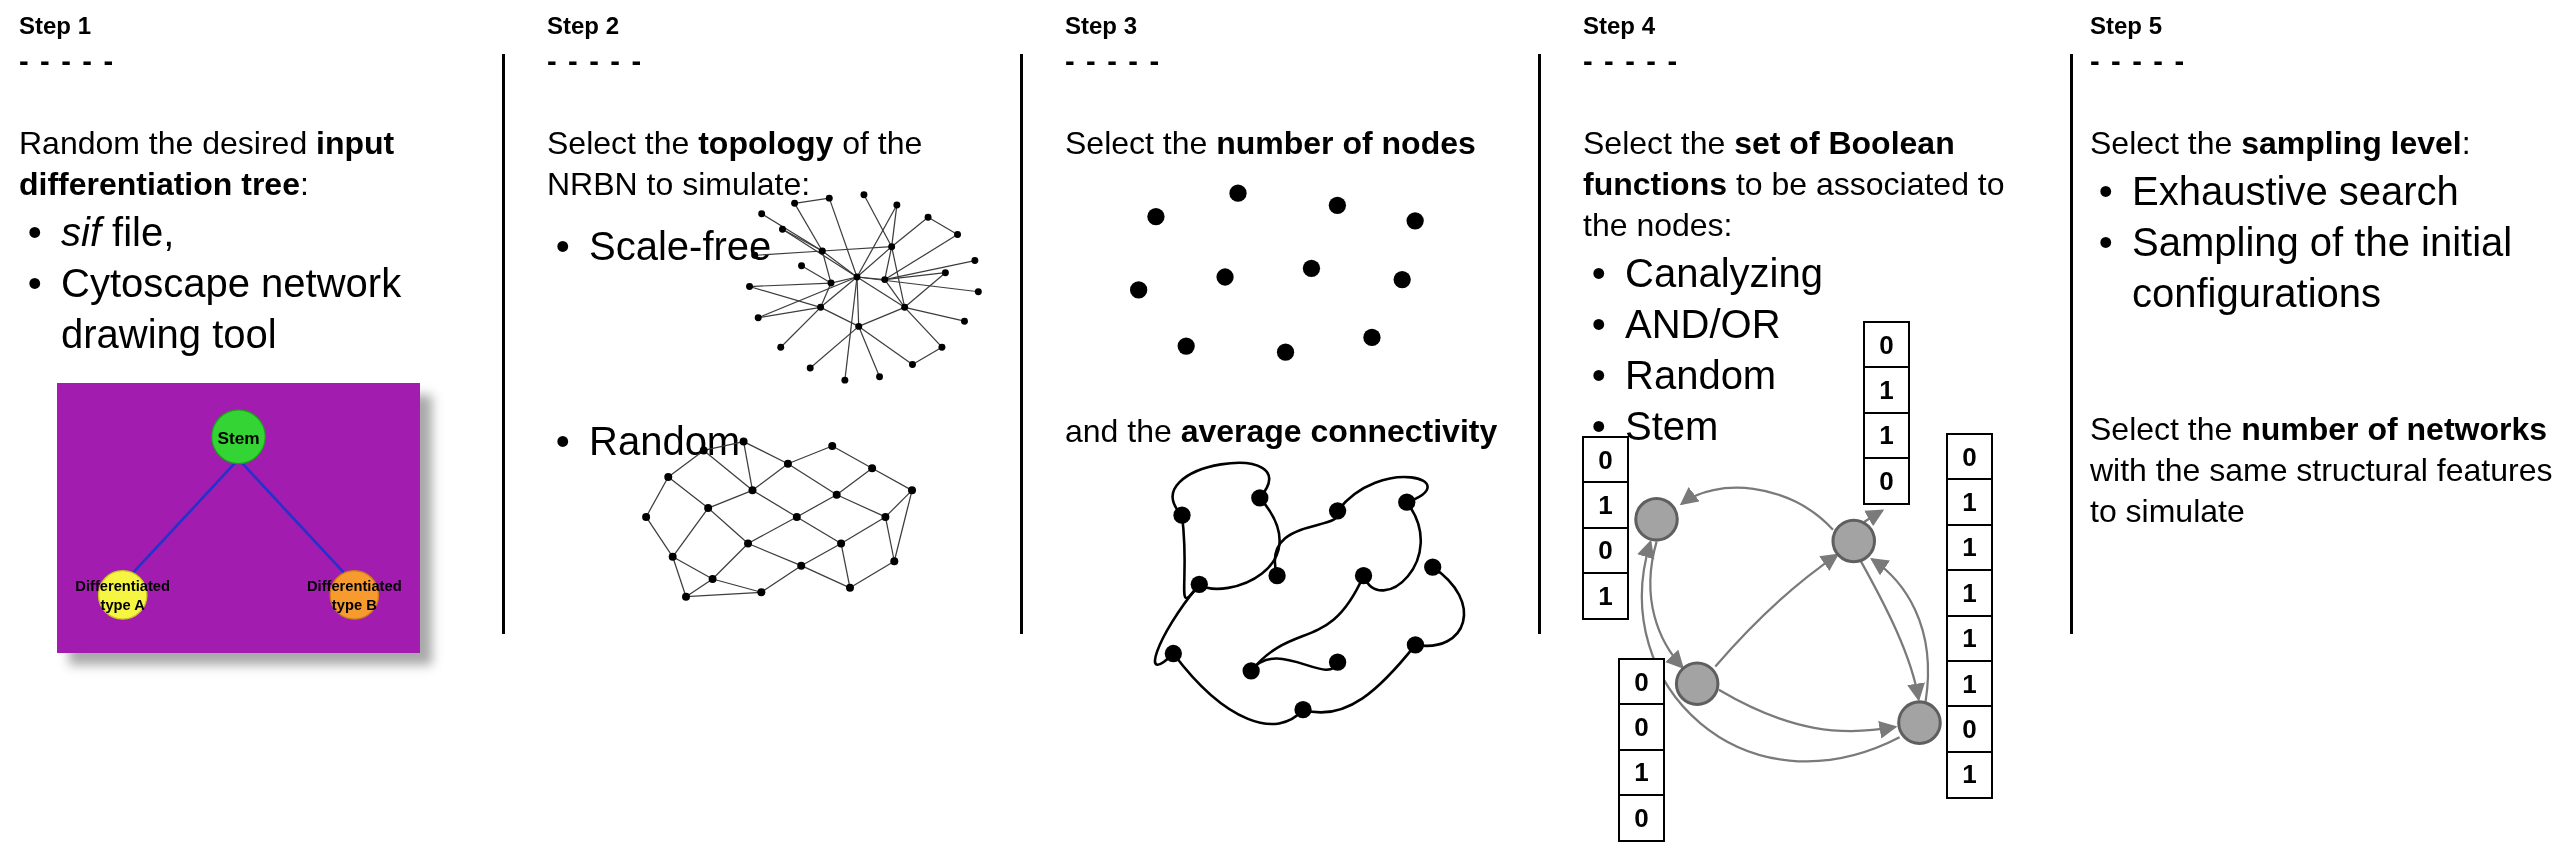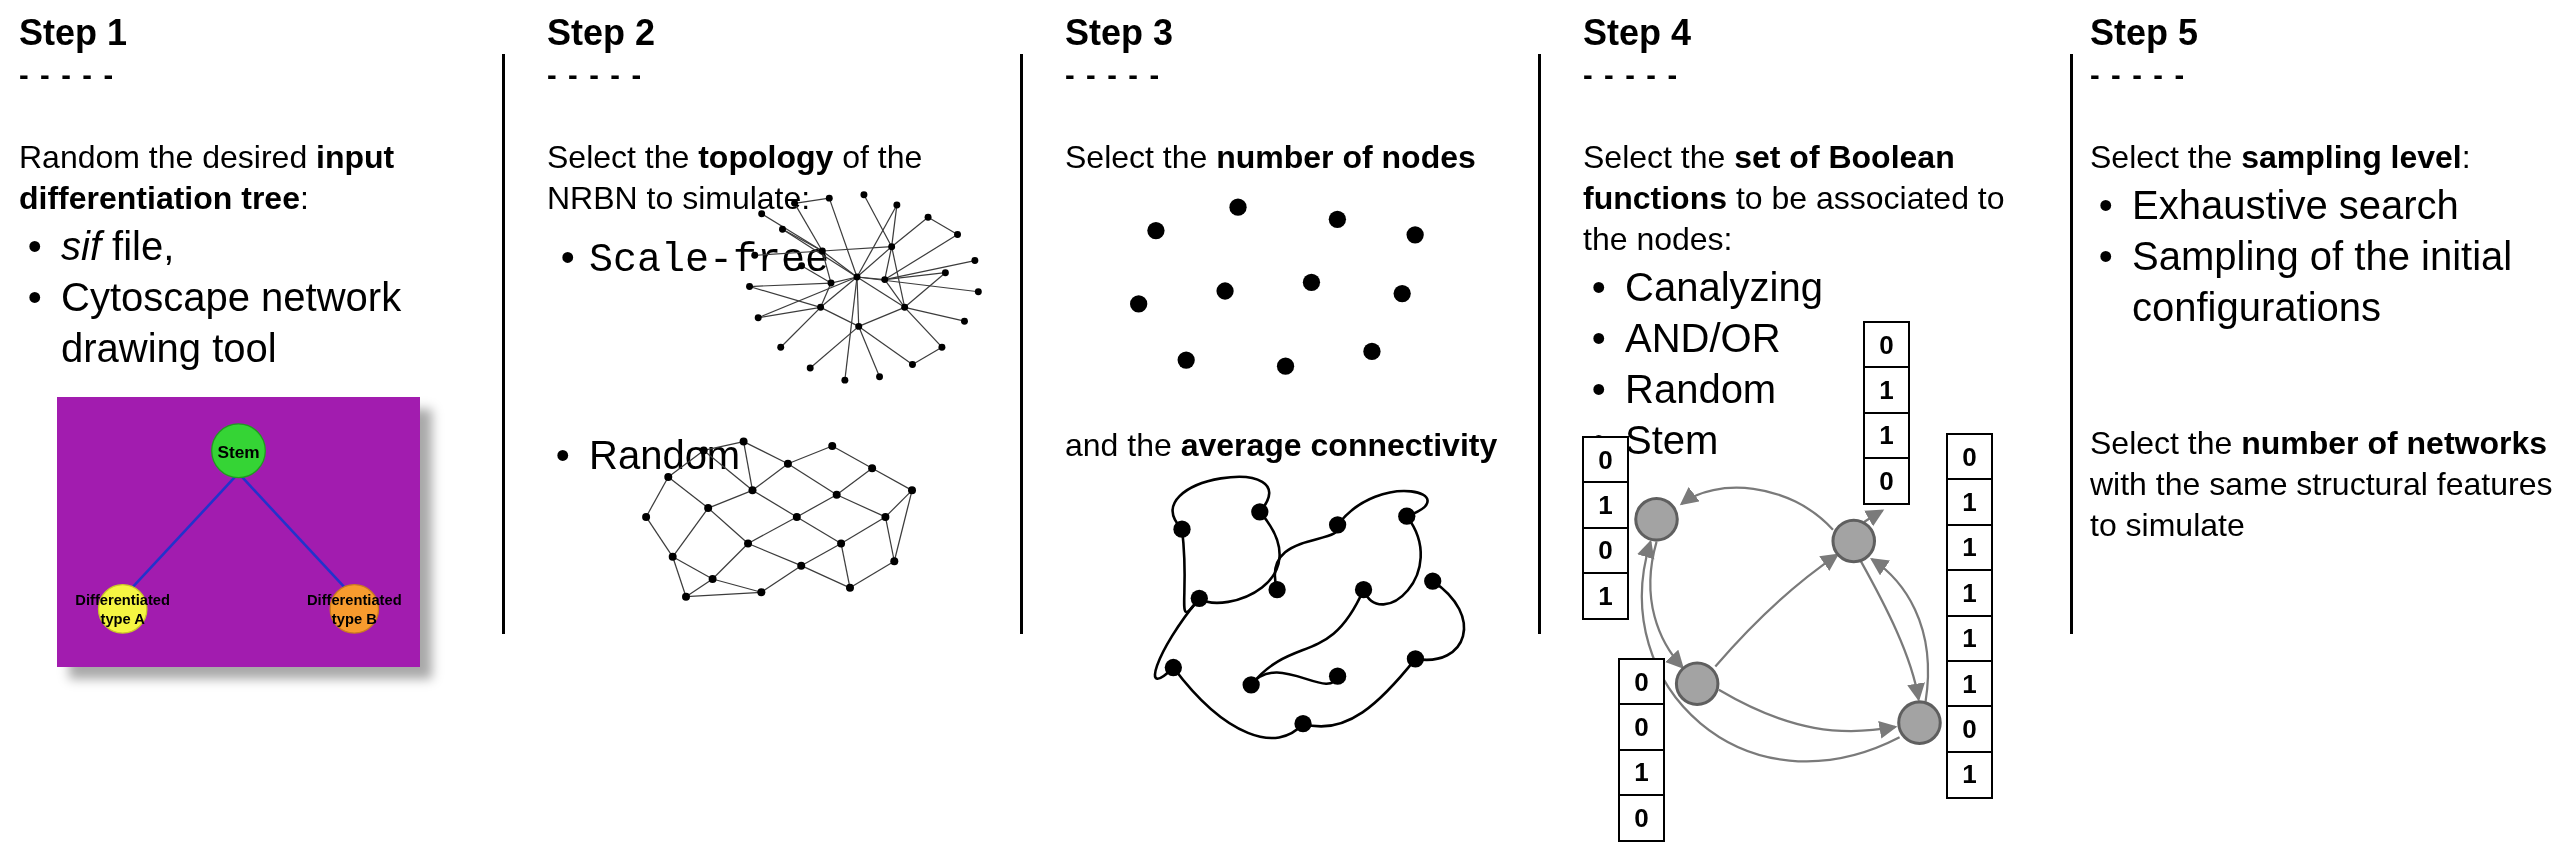--- a/index.html
+++ b/index.html
@@ -7,21 +7,21 @@
               font-family:"Liberation Sans", sans-serif; overflow:hidden; }
   .canvas { position:relative; width:2576px; height:851px; display:flex; }
   .col { position:relative; flex:none; padding:12px 14px 0 45px; }
   .col1 { width:502px; padding-left:19px; }
   .col2 { width:518px; }
   .col3 { width:518px; }
   .col4 { width:532px; }
   .col5 { width:501px; padding-left:20px; }
   .divider { position:absolute; left:0; top:54px; height:580px; width:2.6px; background:#000; }
 
-  .step-title { font-size:36px; font-weight:bold; }
+  .step-title { font-size:24px; font-weight:bold; }
   .dashes { font-size:29px; font-weight:bold; letter-spacing:1.7px; margin:5.2px 0 45px 0; }
   .para { font-size:32px; line-height:1.28; }
   .para b { font-weight:bold;text-align:center; }
   .bullets { list-style:none; margin-top:1.7px; }
   .bullet { position:relative; padding-left:42px; font-size:40px; line-height:1.28; }
   .bullet::before { content:"\2022"; position:absolute; left:8.7px; }
 
   
   .tree-box { position:relative; width:363px; height:270px; margin:22.5px 0 0 38px;
               background:#a21caf; box-shadow:12px 12px 10.4px #a9a9a9; }
@@ -31,21 +31,21 @@
 
   
   .netfig circle { fill:#000; }
   #fig-scalefree { position:absolute; left:225px; top:186px; width:260px; height:208px; }
   #fig-random    { position:absolute; left:130px; top:415px; width:303px; height:195px; }
   #fig-scalefree line, #fig-random line { stroke:#3c3c3c; stroke-width:1.4; }
   #fig-dots   { display:block; margin:5.2px 0 0 43px; width:381px; height:216px; }
   #fig-tangle { display:block; margin:7px 0 0 52px; width:398px; height:268px; }
   #fig-tangle path { stroke:#000; stroke-width:3; fill:none; }
   .s3-para2 { margin-top:26px; }
-  .s2-b1 { margin-top:15.6px;font-family:Liberation Mono, monospace; }
+  .s2-b1 { margin-top:15.6px; }
   .s2-b2 { margin-top:144px; }
 
   
   .arrows-svg { position:absolute; left:0; top:0; width:532px; height:851px; }
   .tt { position:absolute; display:flex; flex-direction:column; }
   .tt-cell { width:47px; height:48px; border:2.6px solid #000; margin-top:-2.6px; background:#fff;
              font-size:26px; font-weight:bold; display:flex; align-items:center; justify-content:center; }
   .tt-cell:first-child { margin-top:0; }
   .tt-top { left:325px; top:321px; }
   .tt-left { left:44px; top:436px; }

